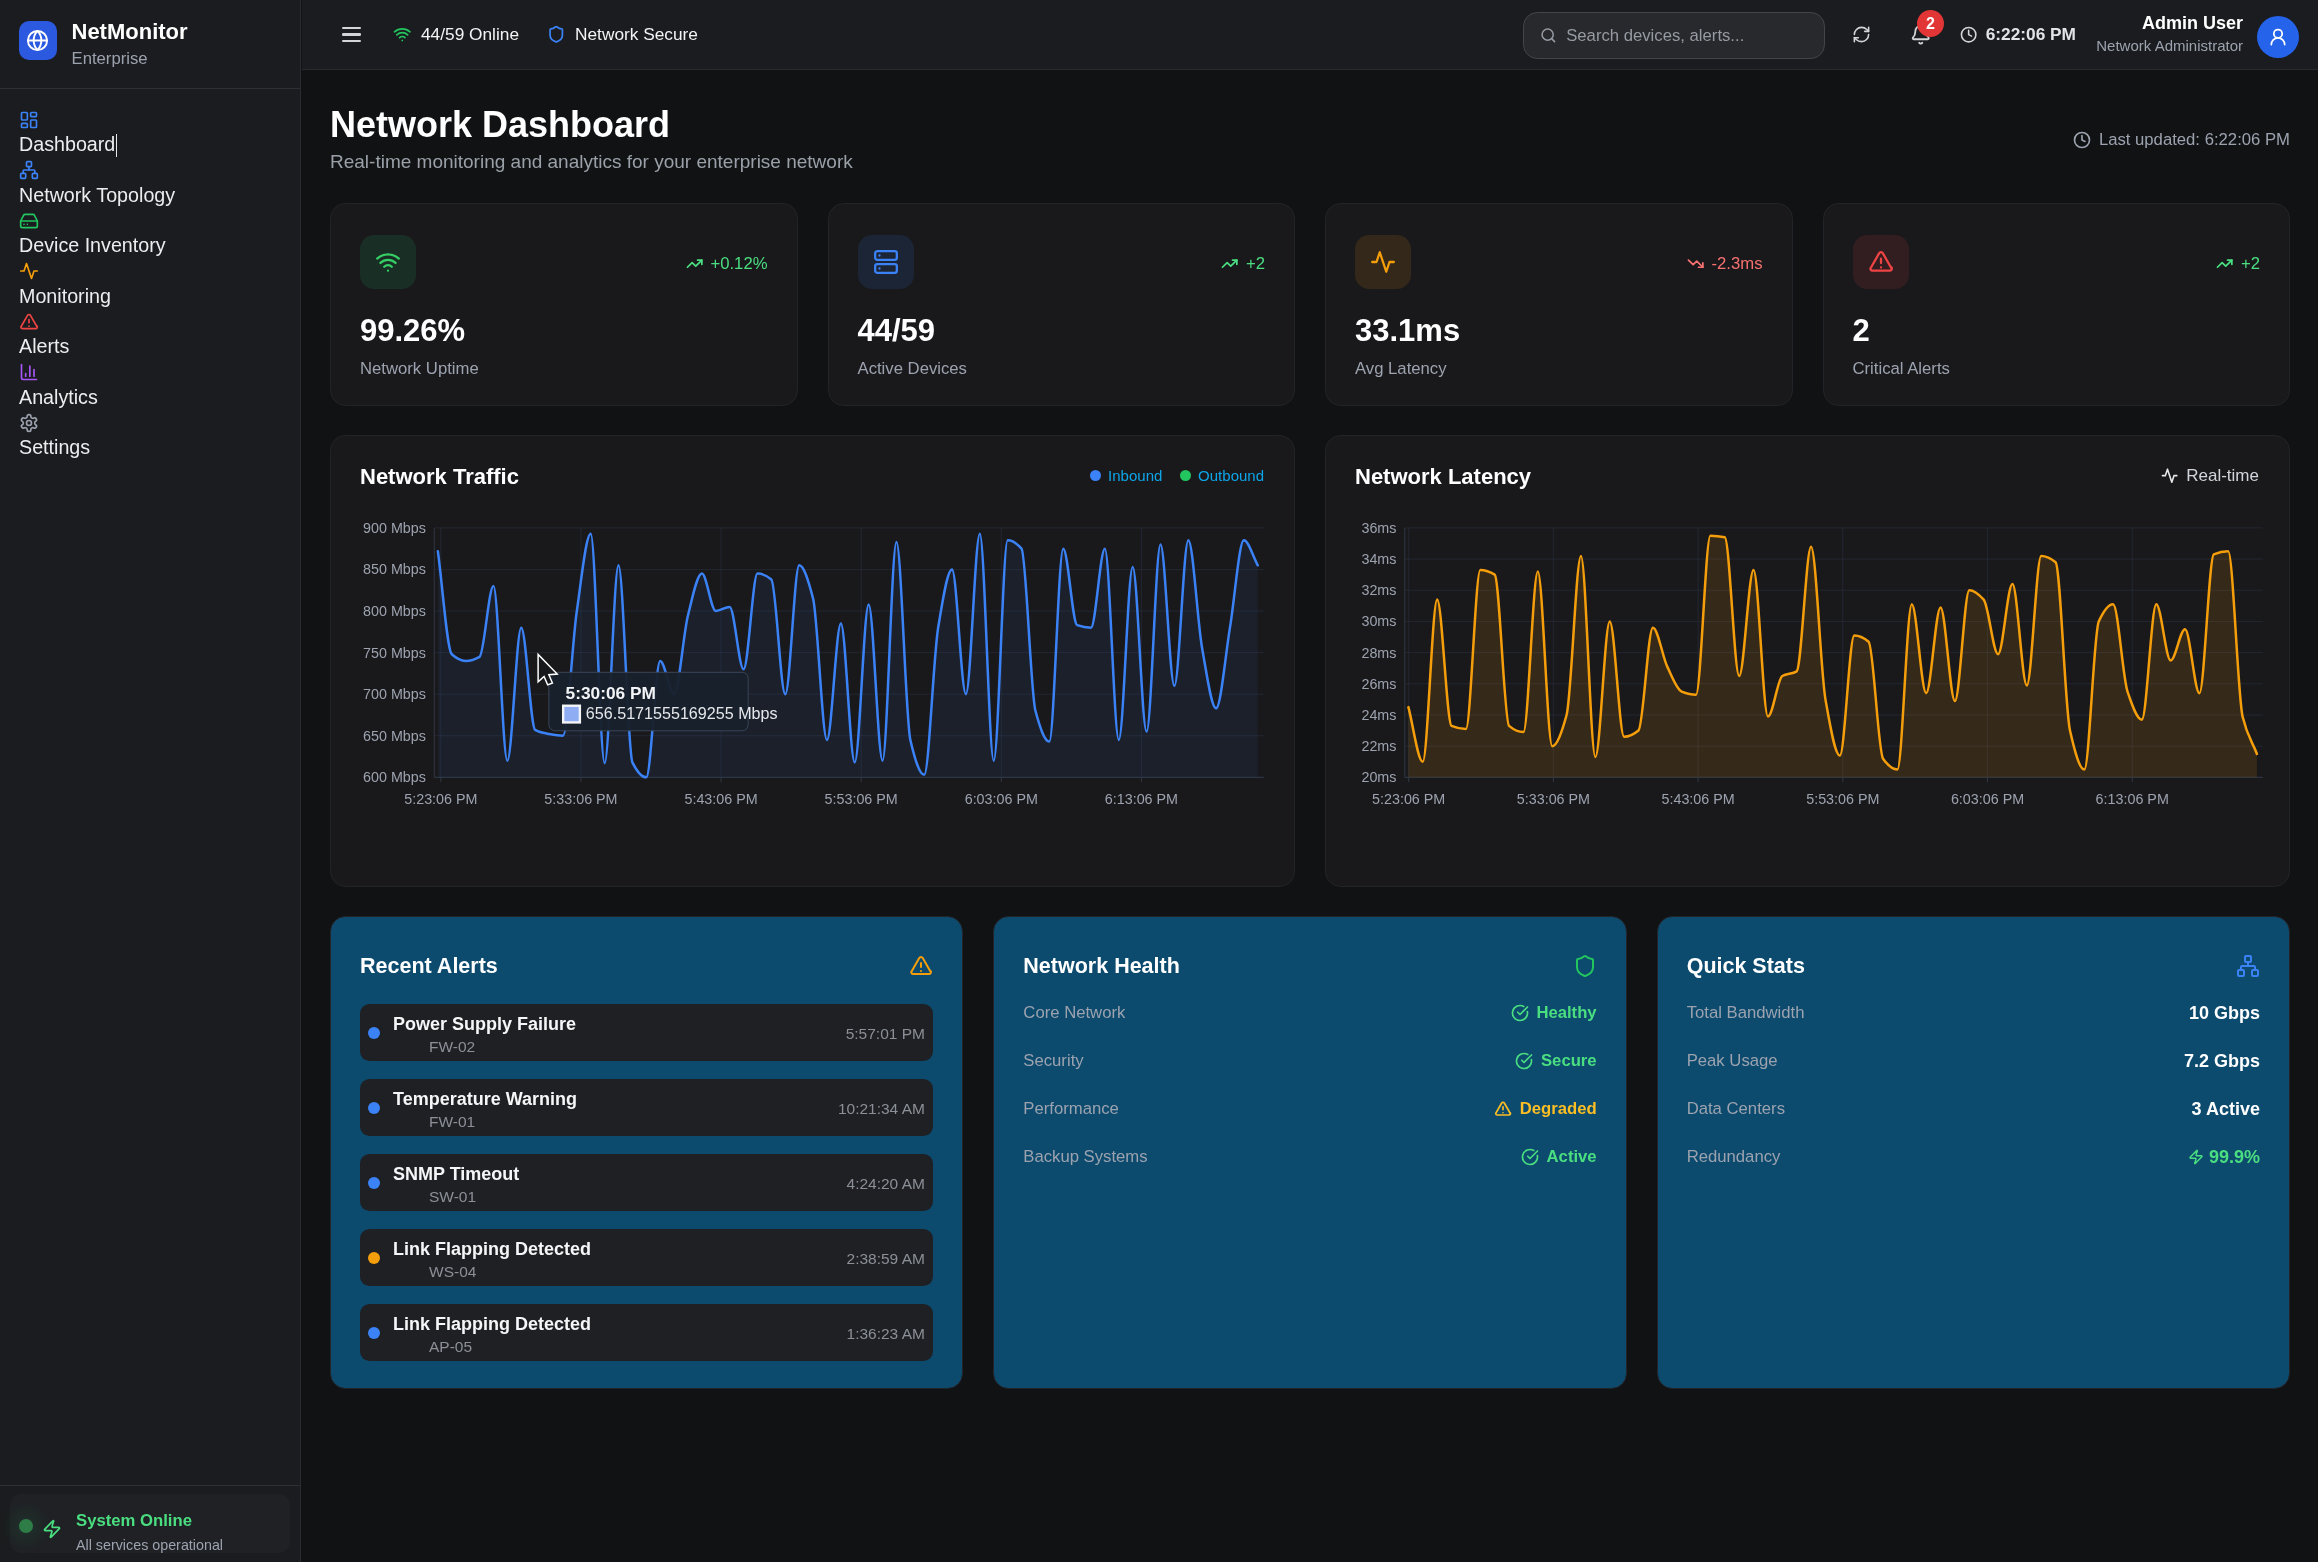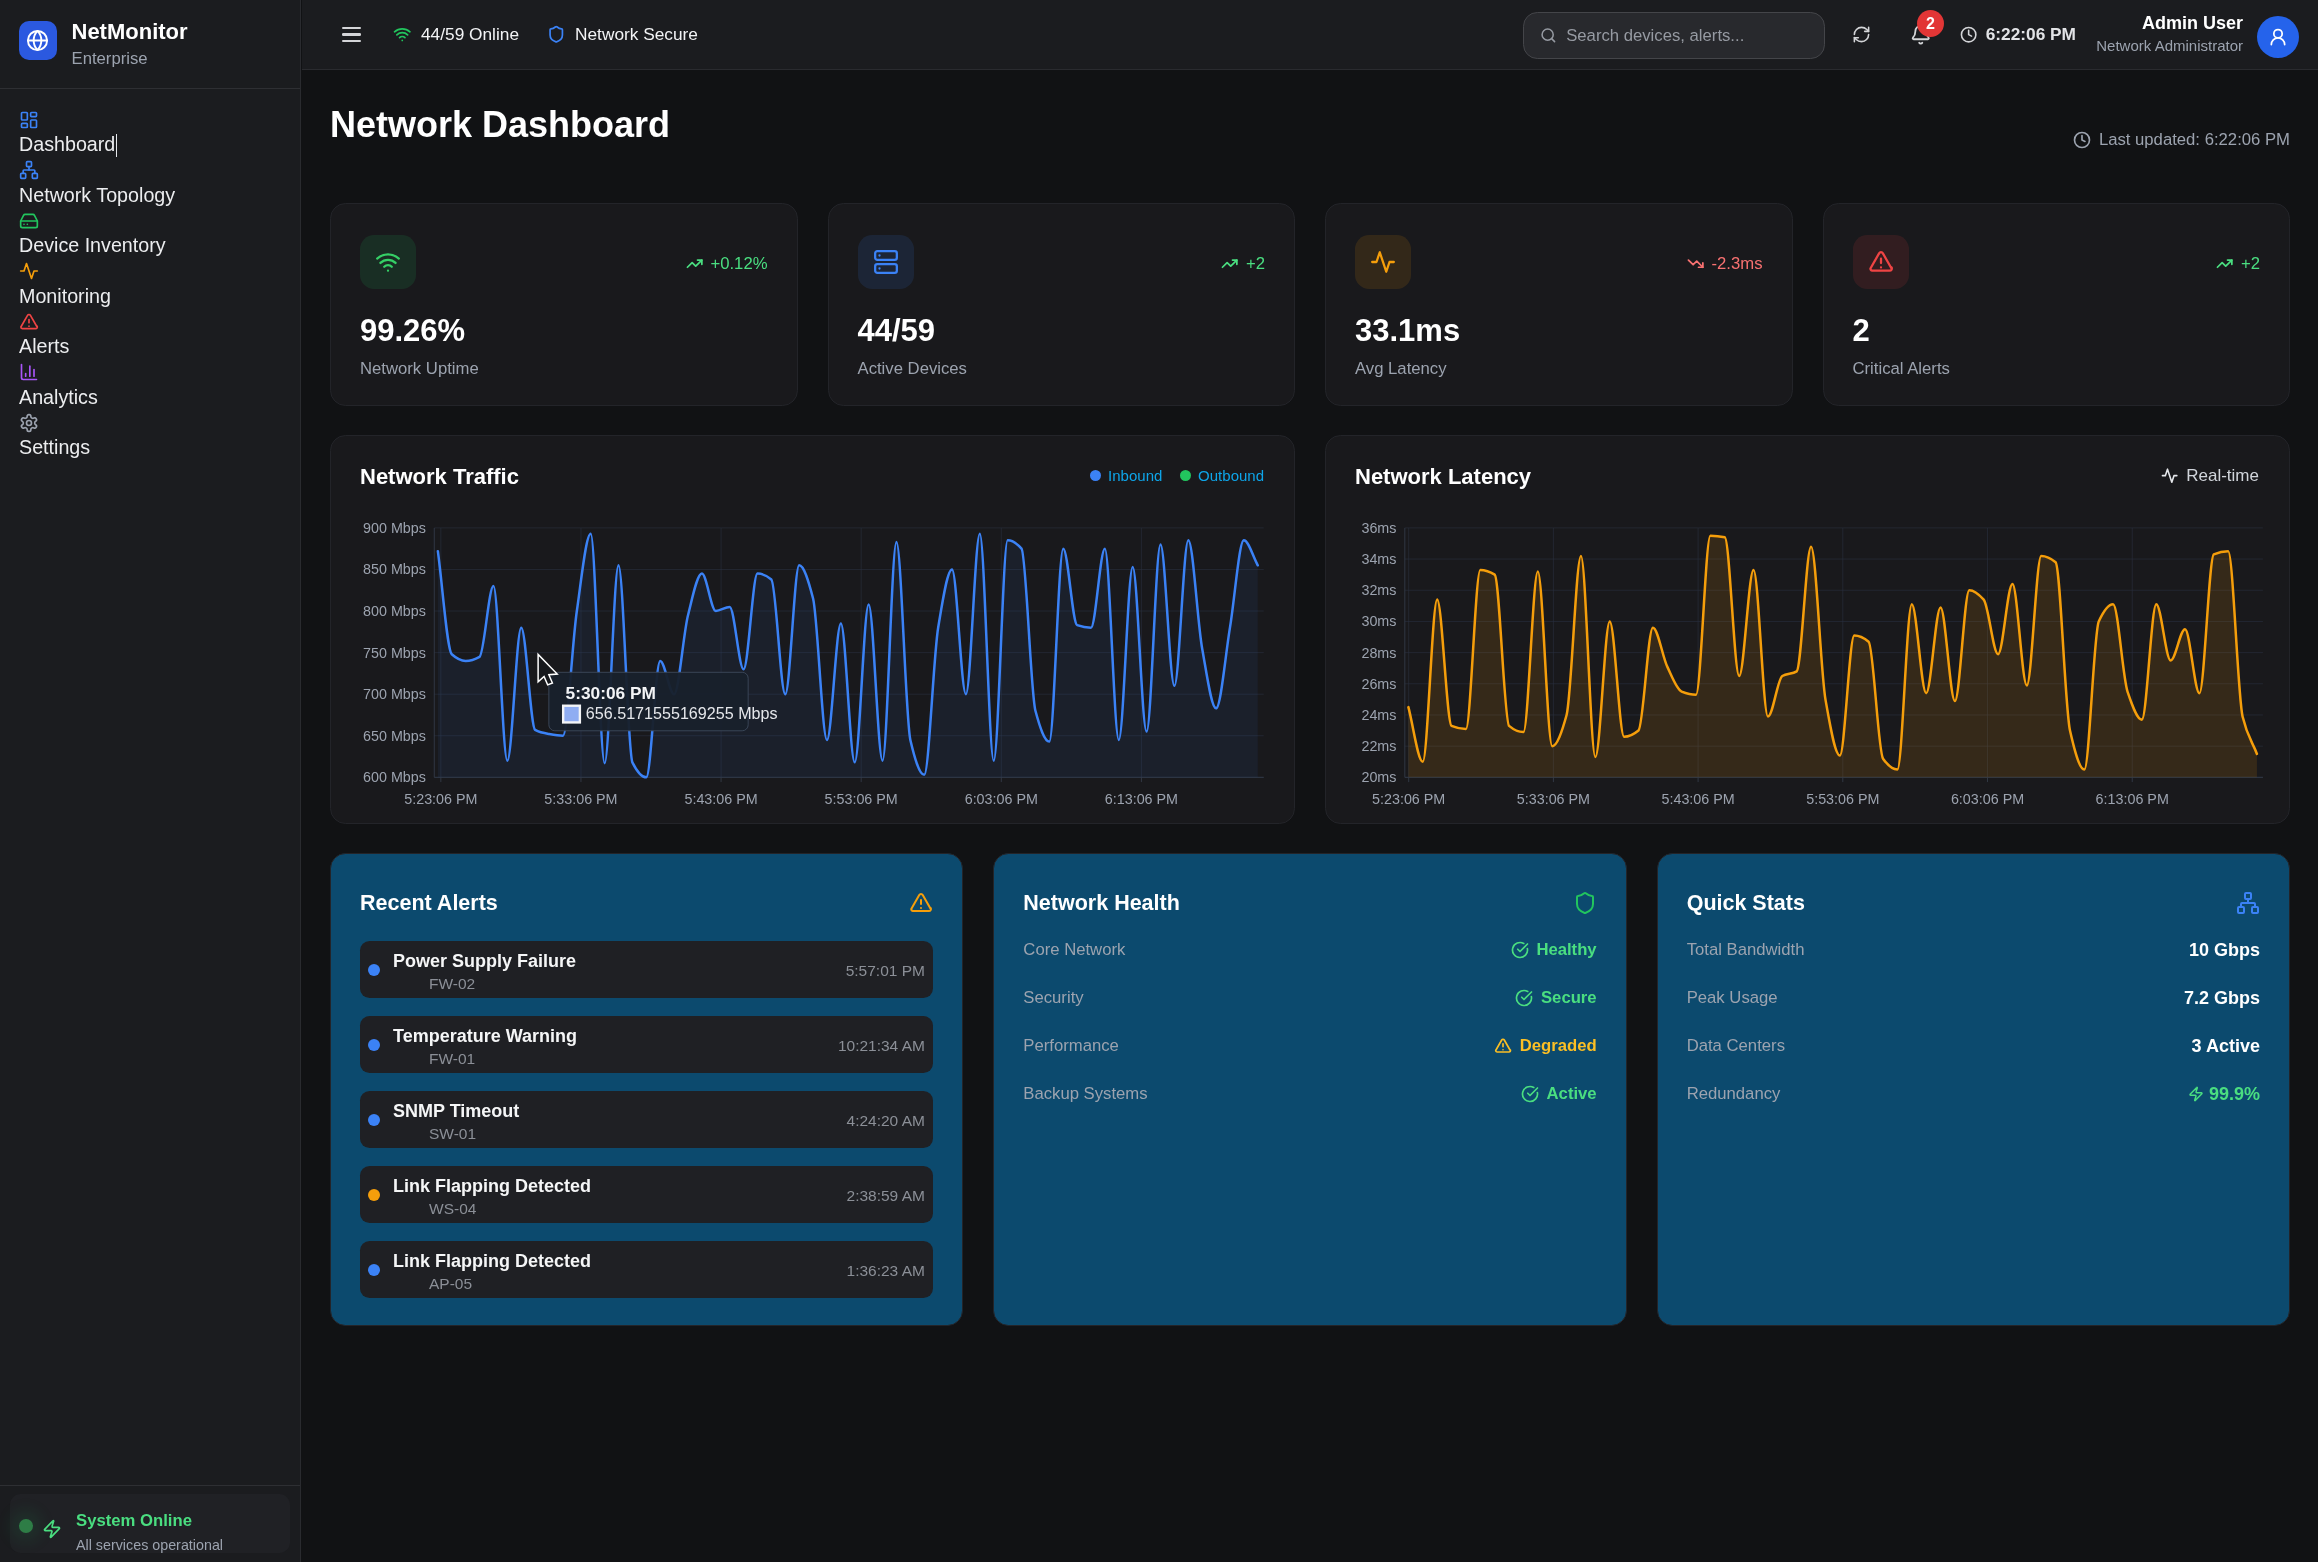--- a/index.html
+++ b/index.html
@@ -87,21 +87,21 @@
   .sicon.amber { background:rgba(245,158,11,0.12); }
   .sicon.red { background:rgba(239,68,68,0.12); }
   .trend { position:absolute; right:29px; top:50px; display:flex; align-items:center; font-size:16.7px; font-weight:500; }
   .trend svg { margin-right:7.2px; }
   .trend.up { color:#4ade80; }
   .trend.down { color:#f87171; }
   .snum { position:absolute; left:29px; top:109px; font-size:31px; font-weight:bold; color:#fff; }
   .slabel { position:absolute; left:29px; top:155px; font-size:16.7px; color:#9ca3af; }
 
   .charts { display:grid; grid-template-columns:repeat(2,1fr); gap:30px; margin-top:29px; }
-  .ccard { height:389px; background:#19191c; border:0.6px solid #232429; border-radius:15.5px; position:relative; }
+  .ccard { height:452px; background:#19191c; border:0.6px solid #232429; border-radius:15.5px; position:relative; }
   .ctitle { position:absolute; left:29px; top:28px; font-size:22px; font-weight:bold; color:#fff; }
   .legend { position:absolute; right:30px; top:31px; display:flex; align-items:center; font-size:15px; color:#0ea5e9; }
   .legend i { width:11.3px; height:11.3px; border-radius:50%; display:inline-block; margin-right:7.2px; }
   .legend span { margin-right:17.3px; }
   .legend span:last-child { margin-right:0; }
   .rt { position:absolute; right:30px; top:30px; display:flex; align-items:center; font-size:17px; color:#d1d5db; }
   .rt svg { margin-right:8.4px; }
 
   .bottom { display:grid; grid-template-columns:repeat(3,1fr); gap:30px; margin-top:29px; }
   .bcard { height:473px; background:#0c4a6e; border:0.6px solid #232429; border-radius:15.5px; position:relative; padding:29px; }
@@ -272,20 +272,21 @@
       <svg width="20" height="20" viewBox="0 0 24 24" fill="none" stroke="#ffffff" stroke-width="2.1" stroke-linecap="round" stroke-linejoin="round">
         <circle cx="12" cy="8" r="5"></circle>
         <path d="M20 21a8 8 0 0 0-16 0"></path>
       </svg>
     </div>
   </header>
 
   <main class="main">
     <div class="page-head">
       <h1>Network Dashboard</h1>
+      <div class="subtitle">Real-time monitoring and analytics for your enterprise network</div>
       <div class="updated">
         <svg width="18" height="18" viewBox="0 0 24 24" fill="none" stroke="#9ca3af" stroke-width="2.2" stroke-linecap="round" stroke-linejoin="round">
           <circle cx="12" cy="12" r="10"></circle>
           <polyline points="12 6 12 12 16 14"></polyline>
         </svg>
         <span>Last updated: 6:22:06 PM</span>
       </div>
     </div>
 
     <div class="stats">

